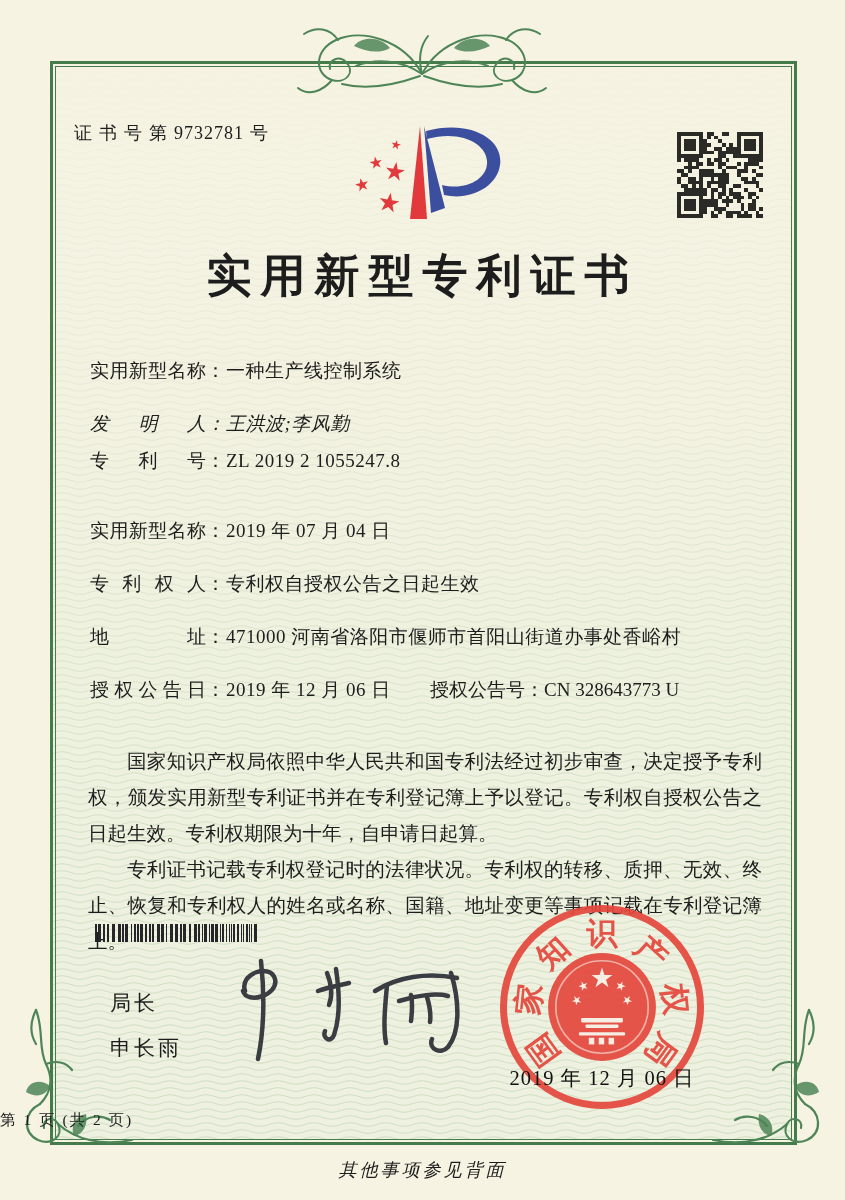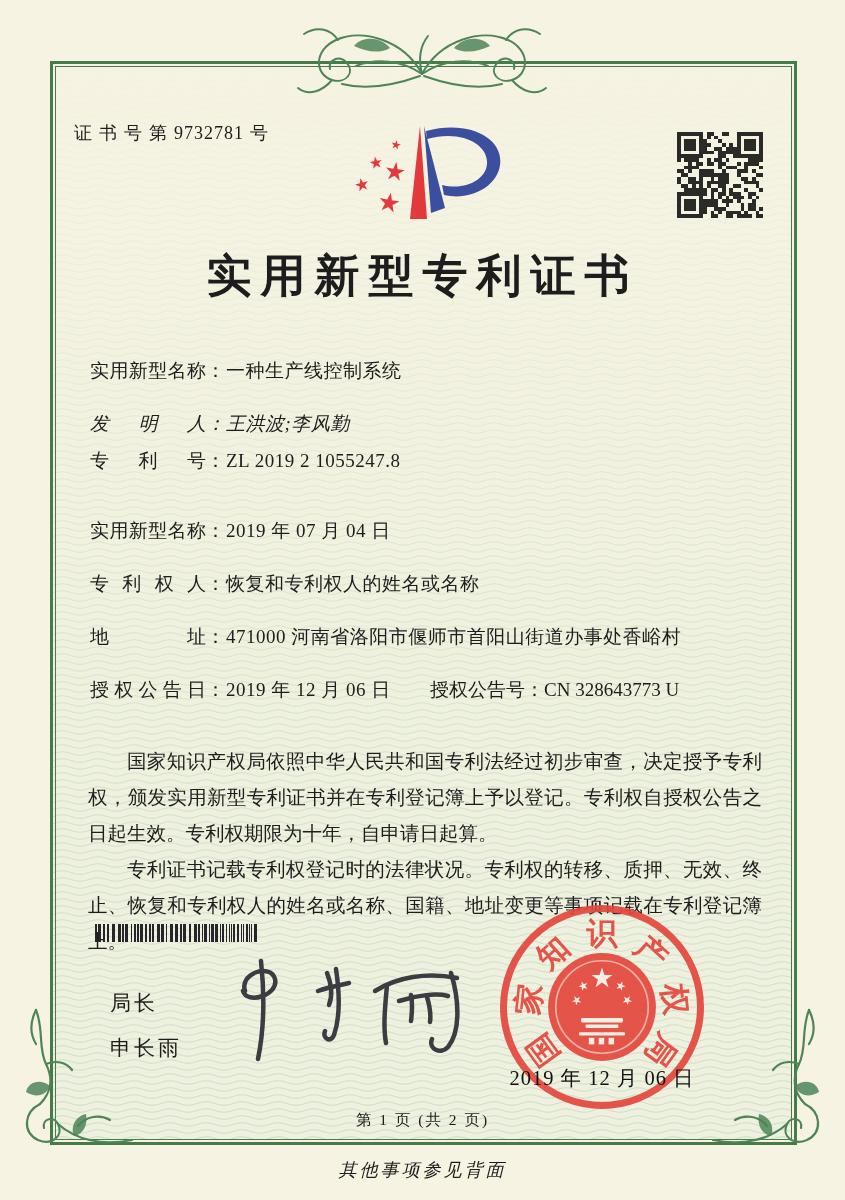--- a/index.html
+++ b/index.html
@@ -46,21 +46,21 @@
   #barcode .b{height:100%;}
   
   #seal{position:absolute;left:500px;top:905px;width:204px;height:204px;z-index:4;opacity:.92;}
   .seal-ring{position:absolute;inset:0;border:7px solid #e5473d;border-radius:50%;}
   .seal-char{position:absolute;left:50%;top:50%;width:34px;height:34px;margin:-17px 0 0 -17px;
              color:#e5473d;font-size:31px;font-weight:bold;text-align:center;line-height:34px;}
   #emblem{position:absolute;left:47px;top:47px;width:110px;height:110px;}
   #seal-date{position:absolute;left:492px;top:1064px;width:220px;text-align:center;
              font-size:20.5px;color:#111;z-index:5;letter-spacing:1px;}
   
-  #page-num{position:absolute;left:0;top:1110px;width:100%;text-align:center;
+  #page-num{position:absolute;left:0;top:1110px;width:100%;text-align:left;
             font-size:15.5px;letter-spacing:2px;z-index:4;}
   #back-note{position:absolute;left:0;top:1158px;width:100%;text-align:center;
              font-size:18px;letter-spacing:3px;z-index:4;font-style:italic;}
 </style>
 </head>
 <body>
 
 <div id="page">
 
   <svg class="guilloche" viewBox="0 0 739 1076" preserveAspectRatio="none">
@@ -692,21 +692,21 @@
     <div class="frow" id="row1">
       <span class="flabel">发明人</span><span class="fcolon">：</span><span class="fval">王洪波;李风勤</span>
     </div>
     <div class="frow" id="row2">
       <span class="flabel">专利号</span><span class="fcolon">：</span><span class="fval">ZL 2019 2 1055247.8</span>
     </div>
     <div class="frow" id="row3">
       <span class="flabel">实用新型名称</span><span class="fcolon">：</span><span class="fval">2019 年 07 月 04 日</span>
     </div>
     <div class="frow" id="row4">
-      <span class="flabel">专利权人</span><span class="fcolon">：</span><span class="fval">恢复和专利权人的姓名或名称</span>
+      <span class="flabel">专利权人</span><span class="fcolon">：</span><span class="fval">专利权自授权公告之日起生效</span>
     </div>
     <div class="frow" id="row5">
       <span class="flabel">地址</span><span class="fcolon">：</span><span class="fval">471000 河南省洛阳市偃师市首阳山街道办事处香峪村</span>
     </div>
     <div class="frow" id="row6">
       <span class="flabel">授权公告日</span><span class="fcolon">：</span><span class="fval">2019 年 12 月 06 日</span>
       <span class="grant-no">
         <span>授权公告号</span><span>：</span><span>CN 328643773 U</span>
       </span>
     </div>

